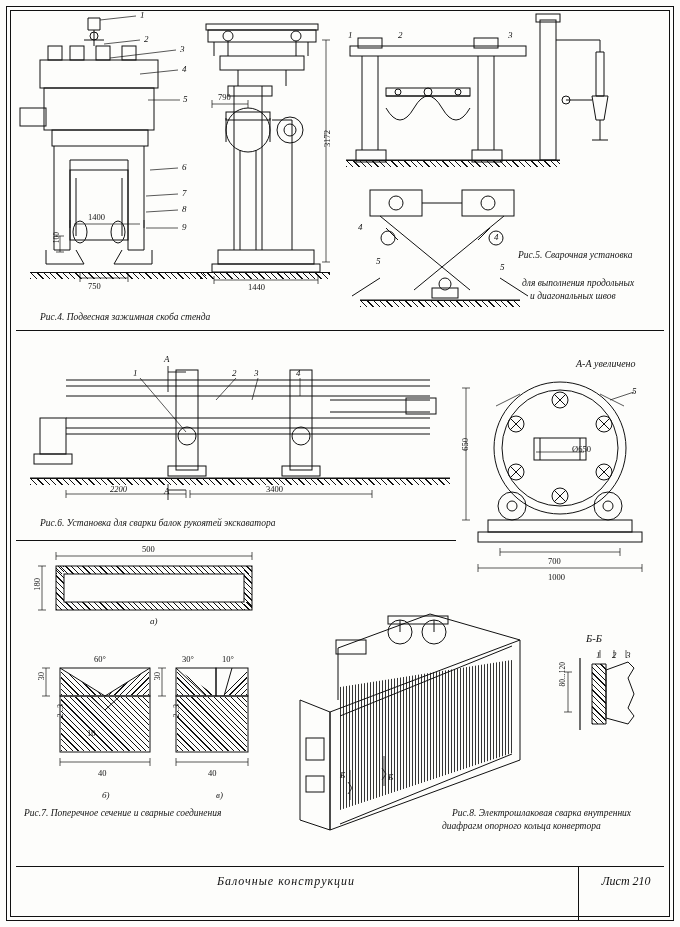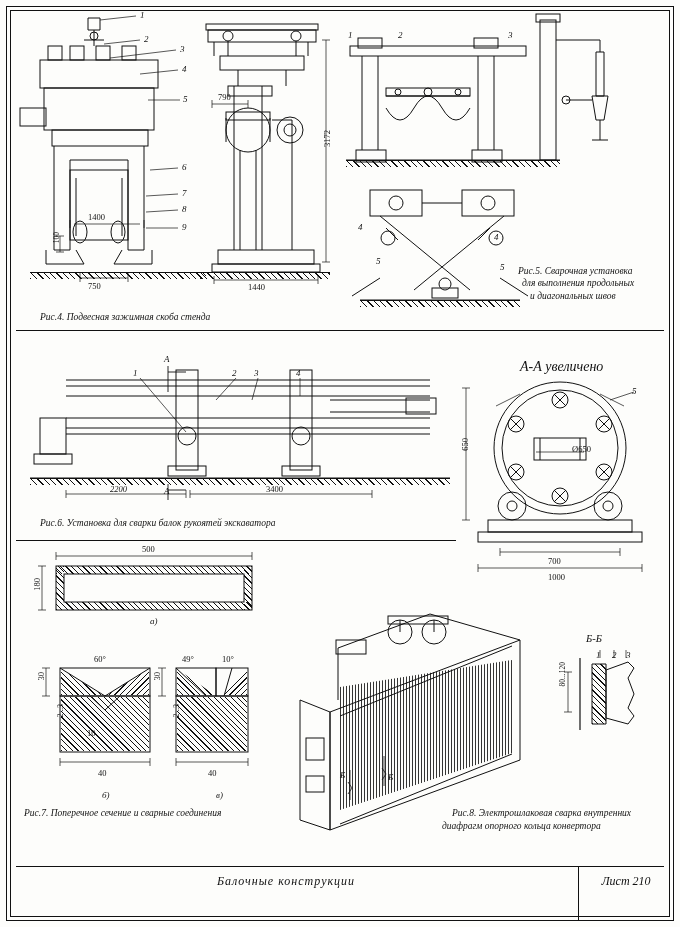--- a/index.html
+++ b/index.html
@@ -272,53 +272,53 @@
   <div class="dim vert" style="left:322px;top:130px;">3172</div>
   <div class="cap" style="left:40px;top:312px;width:260px;">Рис.4. Подвесная зажимная скоба стенда</div>
 
   <div class="lbl it" style="left:348px;top:30px;">1</div>
   <div class="lbl it" style="left:398px;top:30px;">2</div>
   <div class="lbl it" style="left:508px;top:30px;">3</div>
   <div class="lbl it" style="left:358px;top:222px;">4</div>
   <div class="lbl it" style="left:494px;top:232px;">4</div>
   <div class="lbl it" style="left:376px;top:256px;">5</div>
   <div class="lbl it" style="left:500px;top:262px;">5</div>
-  <div class="cap" style="left:518px;top:266px;width:150px;text-align:left;">Рис.5. Сварочная установка</div>
+  <div class="cap" style="left:518px;top:250px;width:150px;text-align:left;">Рис.5. Сварочная установка</div>
   <div class="cap" style="left:522px;top:278px;width:150px;">для выполнения продольных</div>
   <div class="cap" style="left:530px;top:291px;width:150px;">и диагональных швов</div>
 
   <div class="lbl it" style="left:133px;top:368px;">1</div>
   <div class="lbl it" style="left:232px;top:368px;">2</div>
   <div class="lbl it" style="left:254px;top:368px;">3</div>
   <div class="lbl it" style="left:296px;top:368px;">4</div>
   <div class="lbl it" style="left:164px;top:354px;">А</div>
   <div class="lbl it" style="left:164px;top:486px;">А</div>
   <div class="dim" style="left:110px;top:484px;font-style:italic;">2200</div>
   <div class="dim" style="left:266px;top:484px;">3400</div>
   <div class="cap" style="left:40px;top:518px;width:330px;">Рис.6. Установка для сварки балок рукоятей экскаватора</div>
 
-  <div class="cap" style="left:520px;top:358px;font-size:14px;">А-А увеличено</div>
+  <div class="cap" style="left:576px;top:358px;font-size:10px;">А-А увеличено</div>
   <div class="lbl it" style="left:632px;top:386px;">5</div>
   <div class="dim" style="left:572px;top:444px;">Ø650</div>
   <div class="dim vert" style="left:460px;top:438px;">650</div>
   <div class="dim" style="left:548px;top:556px;">700</div>
   <div class="dim" style="left:548px;top:572px;">1000</div>
 
   <div class="dim" style="left:142px;top:544px;">500</div>
   <div class="dim vert" style="left:32px;top:578px;">180</div>
   <div class="lbl it" style="left:150px;top:616px;">а)</div>
 
   <div class="dim" style="left:94px;top:654px;text-align:center;">60°</div>
   <div class="dim vert" style="left:36px;top:672px;">30</div>
   <div class="dim" style="left:87px;top:728px;">10</div>
   <div class="dim vert" style="left:56px;top:704px;font-size:7.5px;">2...3</div>
   <div class="dim" style="left:98px;top:768px;">40</div>
   <div class="lbl it" style="left:102px;top:790px;">б)</div>
 
-  <div class="dim" style="left:182px;top:654px;">49°</div>
+  <div class="dim" style="left:182px;top:654px;">30°</div>
   <div class="dim" style="left:222px;top:654px;">10°</div>
   <div class="dim vert" style="left:152px;top:672px;">30</div>
   <div class="dim vert" style="left:172px;top:704px;font-size:7.5px;">2...3</div>
   <div class="dim" style="left:208px;top:768px;">40</div>
   <div class="lbl it" style="left:216px;top:790px;">в)</div>
 
   <div class="cap" style="left:24px;top:808px;width:260px;">Рис.7. Поперечное сечение и сварные соединения</div>
 
   <div class="lbl it" style="left:340px;top:770px;">Б</div>
   <div class="lbl it" style="left:388px;top:772px;">Б</div>

